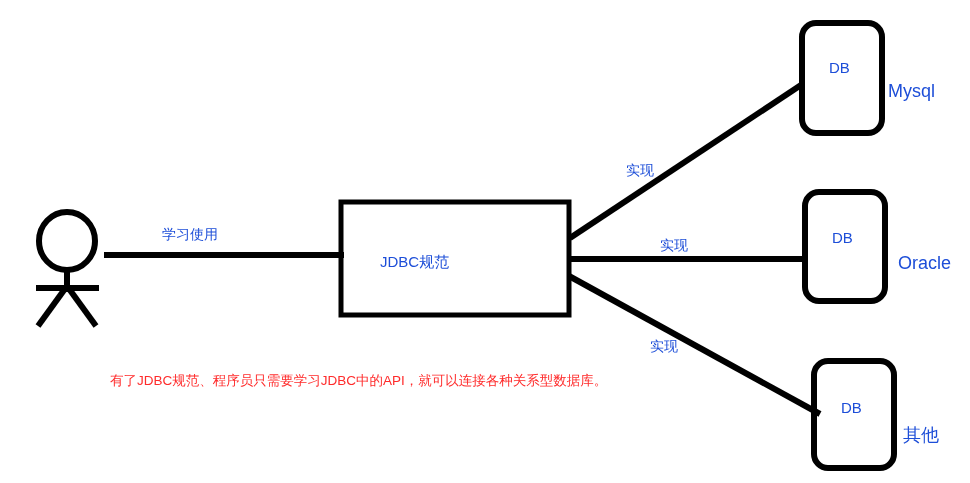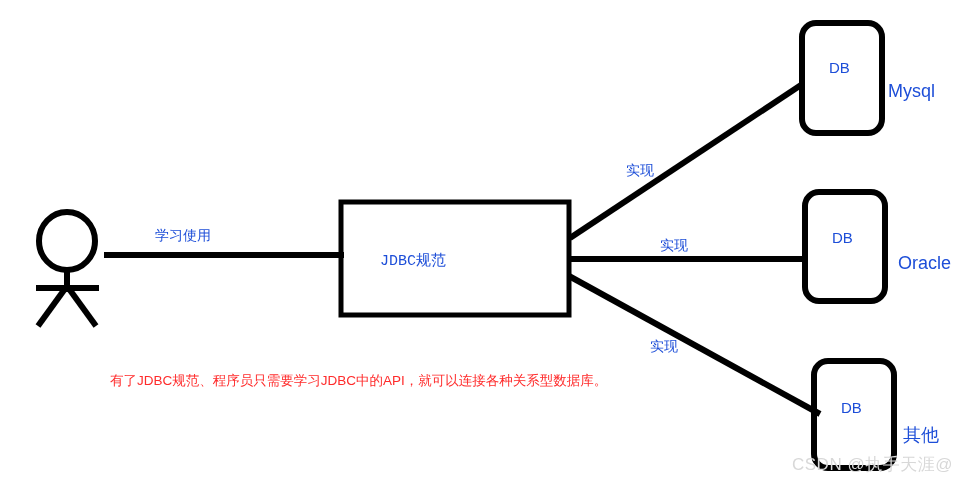--- a/index.html
+++ b/index.html
@@ -85,23 +85,23 @@
 
     <line x1="569" y1="276" x2="820" y2="414" stroke="#000000" stroke-width="6"></line>
 
     <rect x="802" y="23" width="80" height="110" rx="14" ry="14" fill="none" stroke="#000000" stroke-width="6"></rect>
 
     <rect x="805" y="192" width="80" height="109" rx="14" ry="14" fill="none" stroke="#000000" stroke-width="6"></rect>
 
     <rect x="814" y="361" width="80" height="107" rx="14" ry="14" fill="none" stroke="#000000" stroke-width="6"></rect>
   </svg>
 
-  <div class="lbl edge-label" style="left:155px; top:228px;">学习使用</div>
+  <div class="lbl edge-label" style="left:162px; top:228px;font-family:Liberation Mono, monospace;">学习使用</div>
 
-  <div class="lbl box-label" style="left:380px; top:254px;font-family:Liberation Mono, monospace;">JDBC规范</div>
+  <div class="lbl box-label" style="left:380px; top:254px;">JDBC规范</div>
 
   <div class="lbl edge-label" style="left:626px; top:163px;">实现</div>
 
   <div class="lbl edge-label" style="left:660px; top:238px;">实现</div>
 
   <div class="lbl edge-label" style="left:650px; top:339px;">实现</div>
 
   <div class="lbl db-label" style="left:829px; top:60px;">DB</div>
 
   <div class="lbl side-label" style="left:888px; top:82px;">Mysql</div>
@@ -109,15 +109,14 @@
   <div class="lbl db-label" style="left:832px; top:230px;">DB</div>
 
   <div class="lbl side-label" style="left:898px; top:254px;">Oracle</div>
 
   <div class="lbl db-label" style="left:841px; top:400px;">DB</div>
 
   <div class="lbl side-label" style="left:903px; top:426px;">其他</div>
 
   <div class="caption" style="left:86px; top:374px;margin-left:24px;">有了JDBC规范、程序员只需要学习JDBC中的API，就可以连接各种关系型数据库。</div>
 
-  <div class="watermark" style="left:792px; top:456px;">CSDN @执手天涯@</div>
 
 </div>
 
 </body></html>

